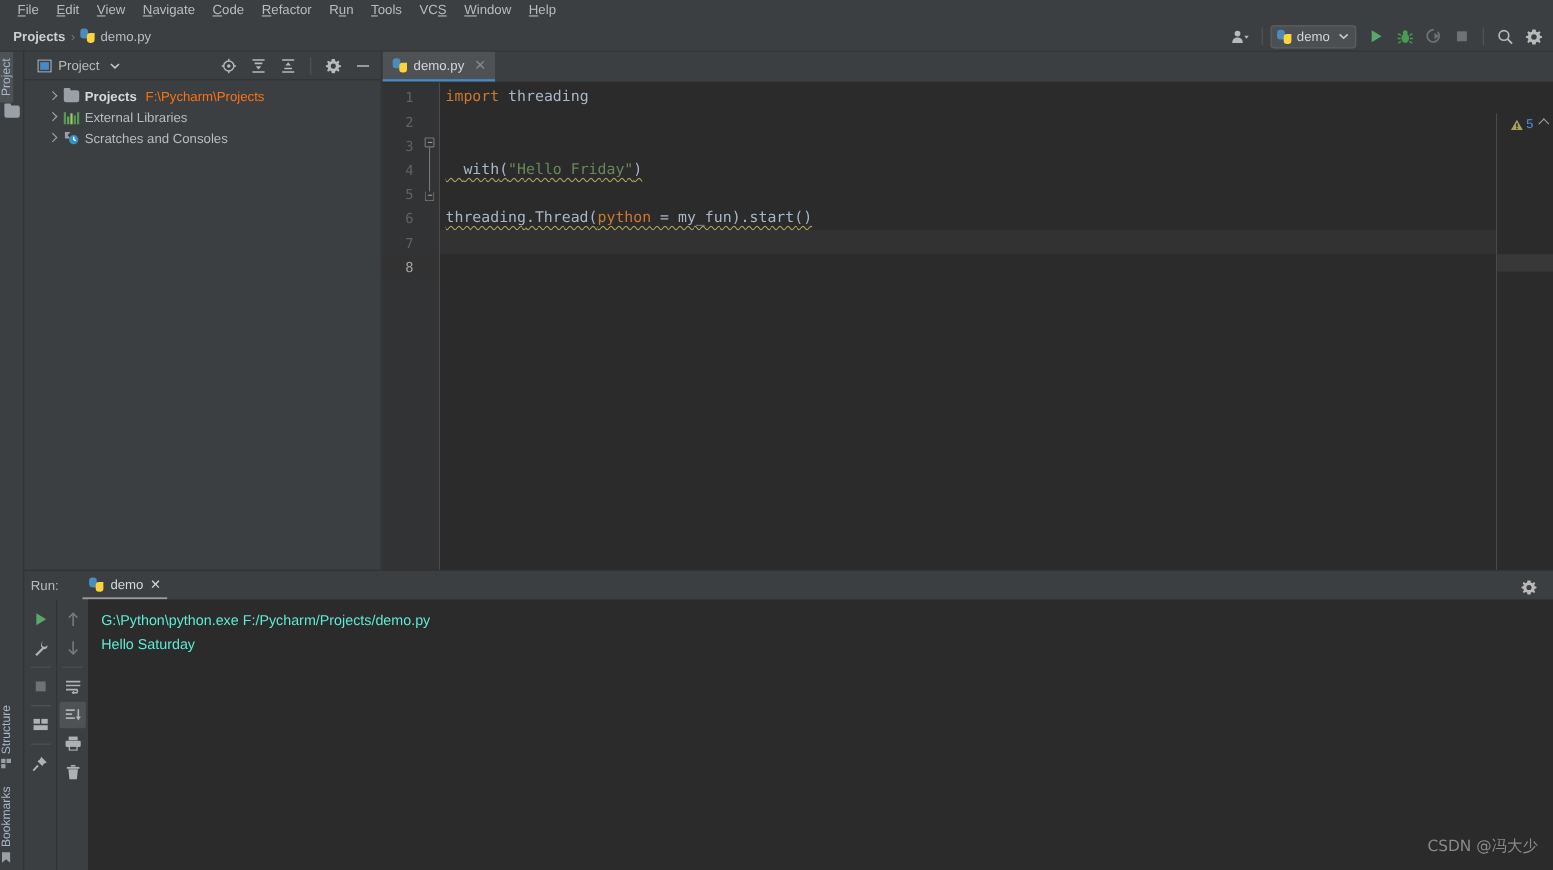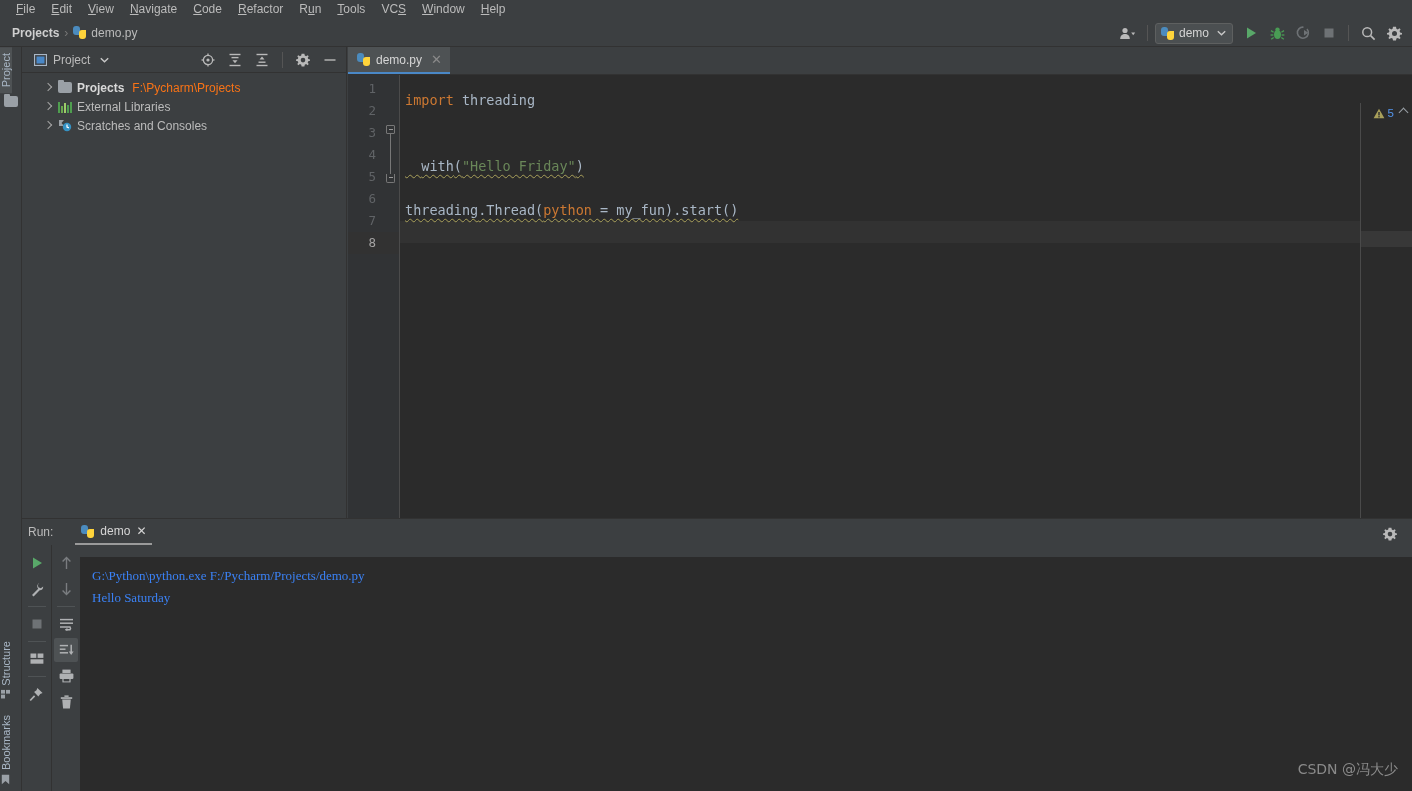--- a/index.html
+++ b/index.html
@@ -204,21 +204,21 @@
     text-align: right; padding-right: 24px;
     font-family: "DejaVu Sans Mono", monospace;
     font-size: 12.5px; color: #606366;
   }
   .lnum.cur { color: #a4a3a3; background: #323232; }
 
   .code {
     flex: 1; position: relative;
     font-family: "DejaVu Sans Mono", monospace;
     font-size: 13.5px;
-    padding-top: 14px;
+    padding-top: 2px;
     overflow: hidden;
   }
   .cline {
     height: 22px; line-height: 22px;
     padding-left: 5px; white-space: pre;
   }
   .cline.cur { background: #323232; }
   .k-kw { color: #cc7832; }
   .k-fn { color: #ffc66d; }
   .k-id { color: #a9b7c6; }
@@ -321,26 +321,25 @@
     width: 24px; height: 24px;
     display: flex; align-items: center; justify-content: center;
     border-radius: 2px;
   }
   .rt-btn.active { background: #4e5254; }
   .rt-div { width: 18px; height: 1px; background: #4f5355; margin: 3px 0; }
 
   .console {
     flex: 1; background: #2b2b2b;
     padding: 8px 0 0 12px;
-    font-family: Liberation Serif, serif;
-    font-size: 13px; color: #3b82f6;
+    font-family: Liberation Sans, sans-serif;
+    font-size: 13px; color: #5eead4;
     line-height: 22px;
     white-space: pre;
     position: relative;
-    margin-top: 12px;
   }
   .watermark {
     position: absolute; right: 14px; bottom: 12px;
     font-size: 14px; color: #8a8a8a;
     font-family: "DejaVu Sans", sans-serif;
   }
   svg { display: block; }
 </style>
 </head>
 <body>

